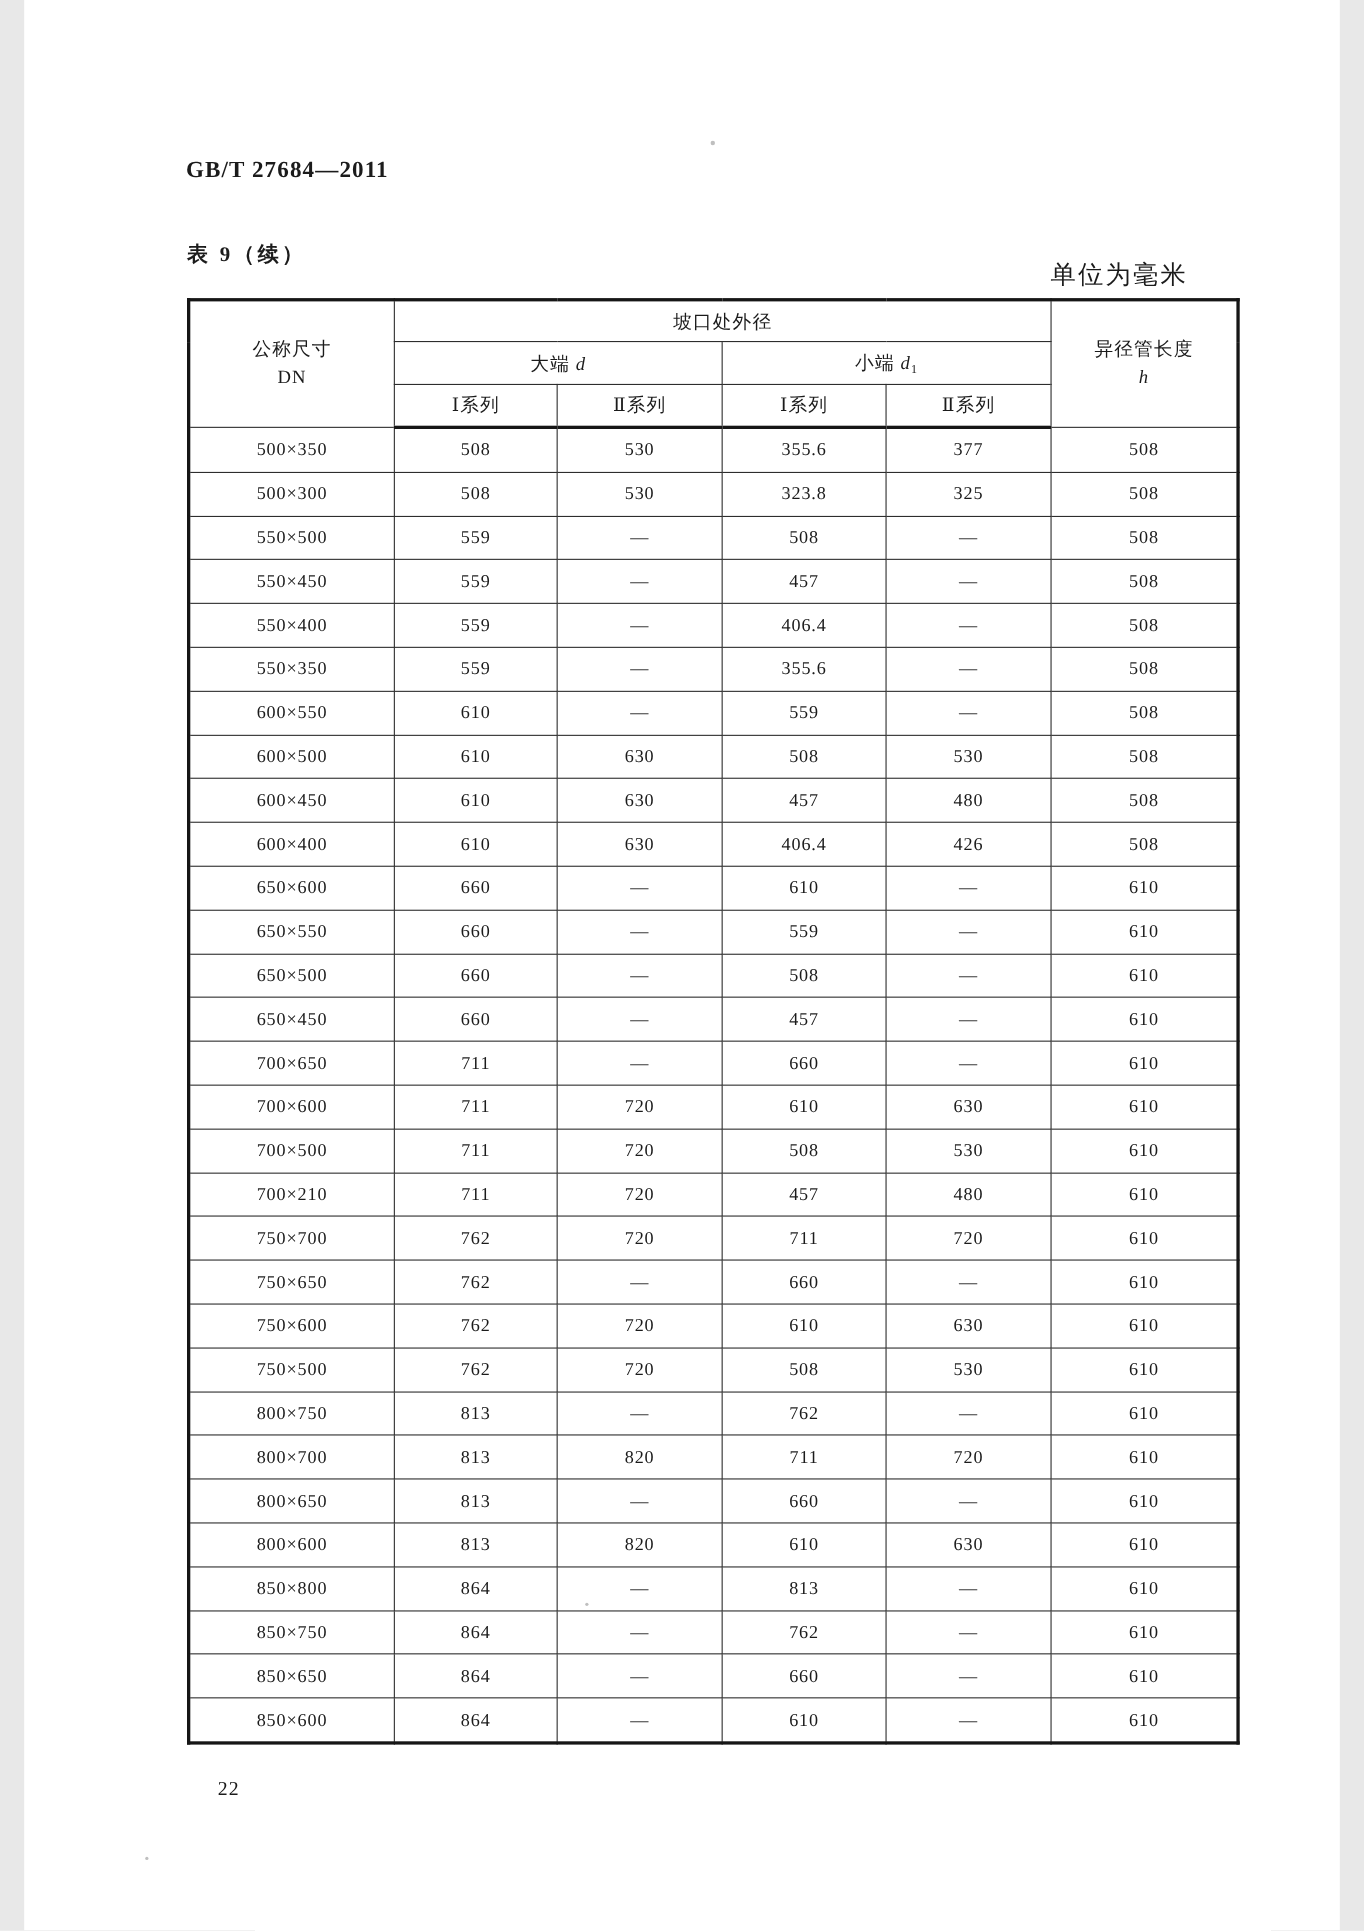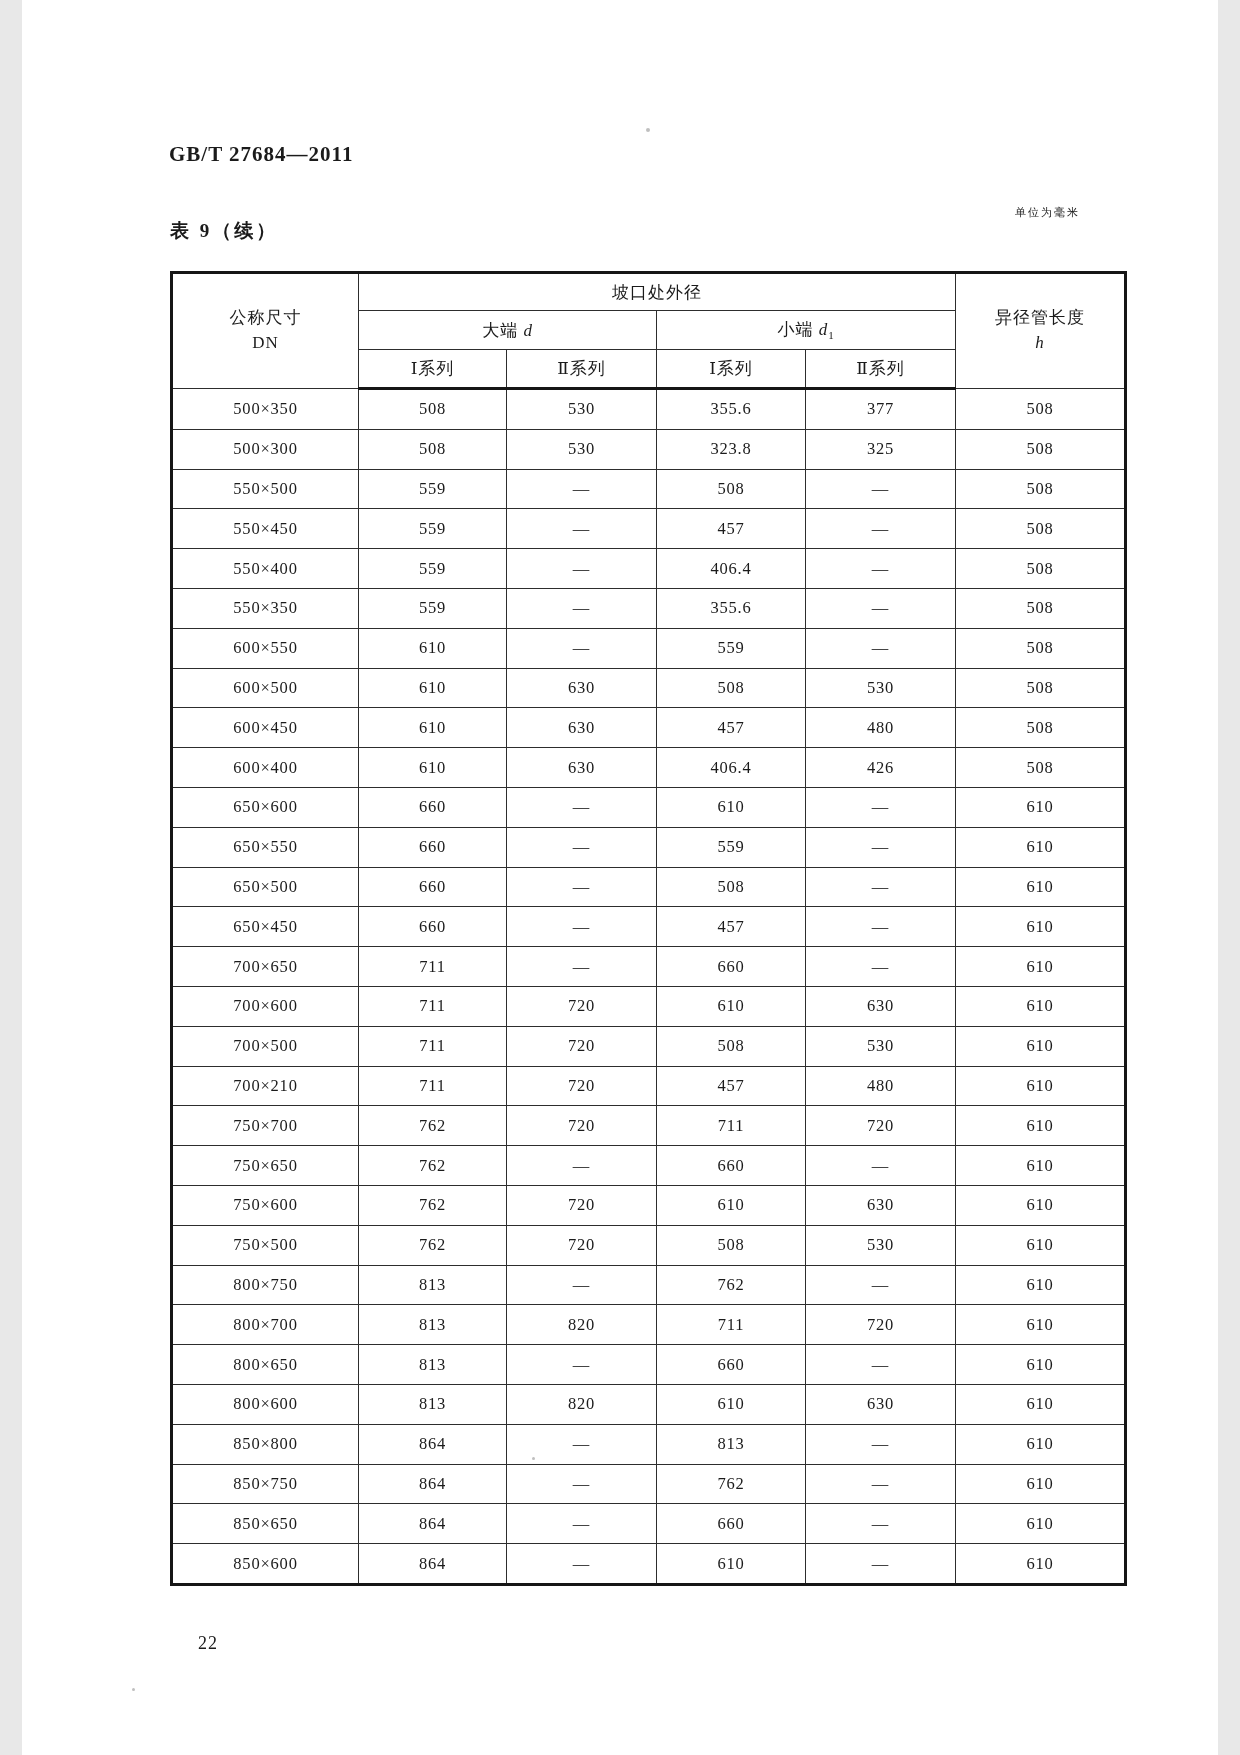--- a/index.html
+++ b/index.html
@@ -16,22 +16,22 @@
     position:absolute; left:147px; top:142px;
     font-size:21px; font-weight:bold; letter-spacing:1px;
     white-space:nowrap;
   }
   .table-title {
     position:absolute; left:148px; top:218px; width:954px;
     font-size:19px; font-weight:bold;
     letter-spacing:3px;
   }
   .unit-note {
-    position:absolute; top:205px; right:138px;
-    font-size:11px; letter-spacing:2px;
+    position:absolute; top:234px; right:138px;
+    font-size:23px; letter-spacing:2px;
   }
   table.data-table {
     position:absolute; left:148px; top:271px; width:954px;
     border-collapse:collapse; table-layout:fixed;
     border:3px solid #161616;
   }
   .data-table th, .data-table td {
     border:1.4px solid #2d2d2d;
     text-align:center; vertical-align:middle;
     padding:0; overflow:hidden; white-space:nowrap;
@@ -39,21 +39,21 @@
   .data-table thead th { font-weight:normal; font-size:17px; letter-spacing:1px; }
   .data-table thead tr.h-row1 th { height:36px;margin-top:18px; }
   .data-table thead tr.h-row2 th { height:38px; }
   .data-table thead tr.h-row3 th { height:37px; border-bottom:3px solid #161616; }
   .data-table tbody td { height:38.8px; font-size:16.5px; letter-spacing:0.8px; }
   .th-stack div { line-height:1.45; }
   .var { font-style:italic; font-family:"Liberation Serif","DejaVu Serif",serif; }
   sub.var-sub { font-size:11px; }
   .page-number {
     position:absolute; left:176px; top:1616px;
-    font-size:18px; letter-spacing:1px;margin-top:17px;
+    font-size:18px; letter-spacing:1px;
   }
   
   .artifact { position:absolute; background:#8a8a8a; border-radius:50%; opacity:0.55; }
   .a1 { width:4px; height:4px; left:624px; top:128px; }
   .a2 { width:3px; height:3px; left:693px; top:446px; }
   .a3 { width:3px; height:3px; left:510px; top:1457px; }
   .a4 { width:3px; height:3px; left:110px; top:1688px; }
 </style>
 </head>
 <body>

